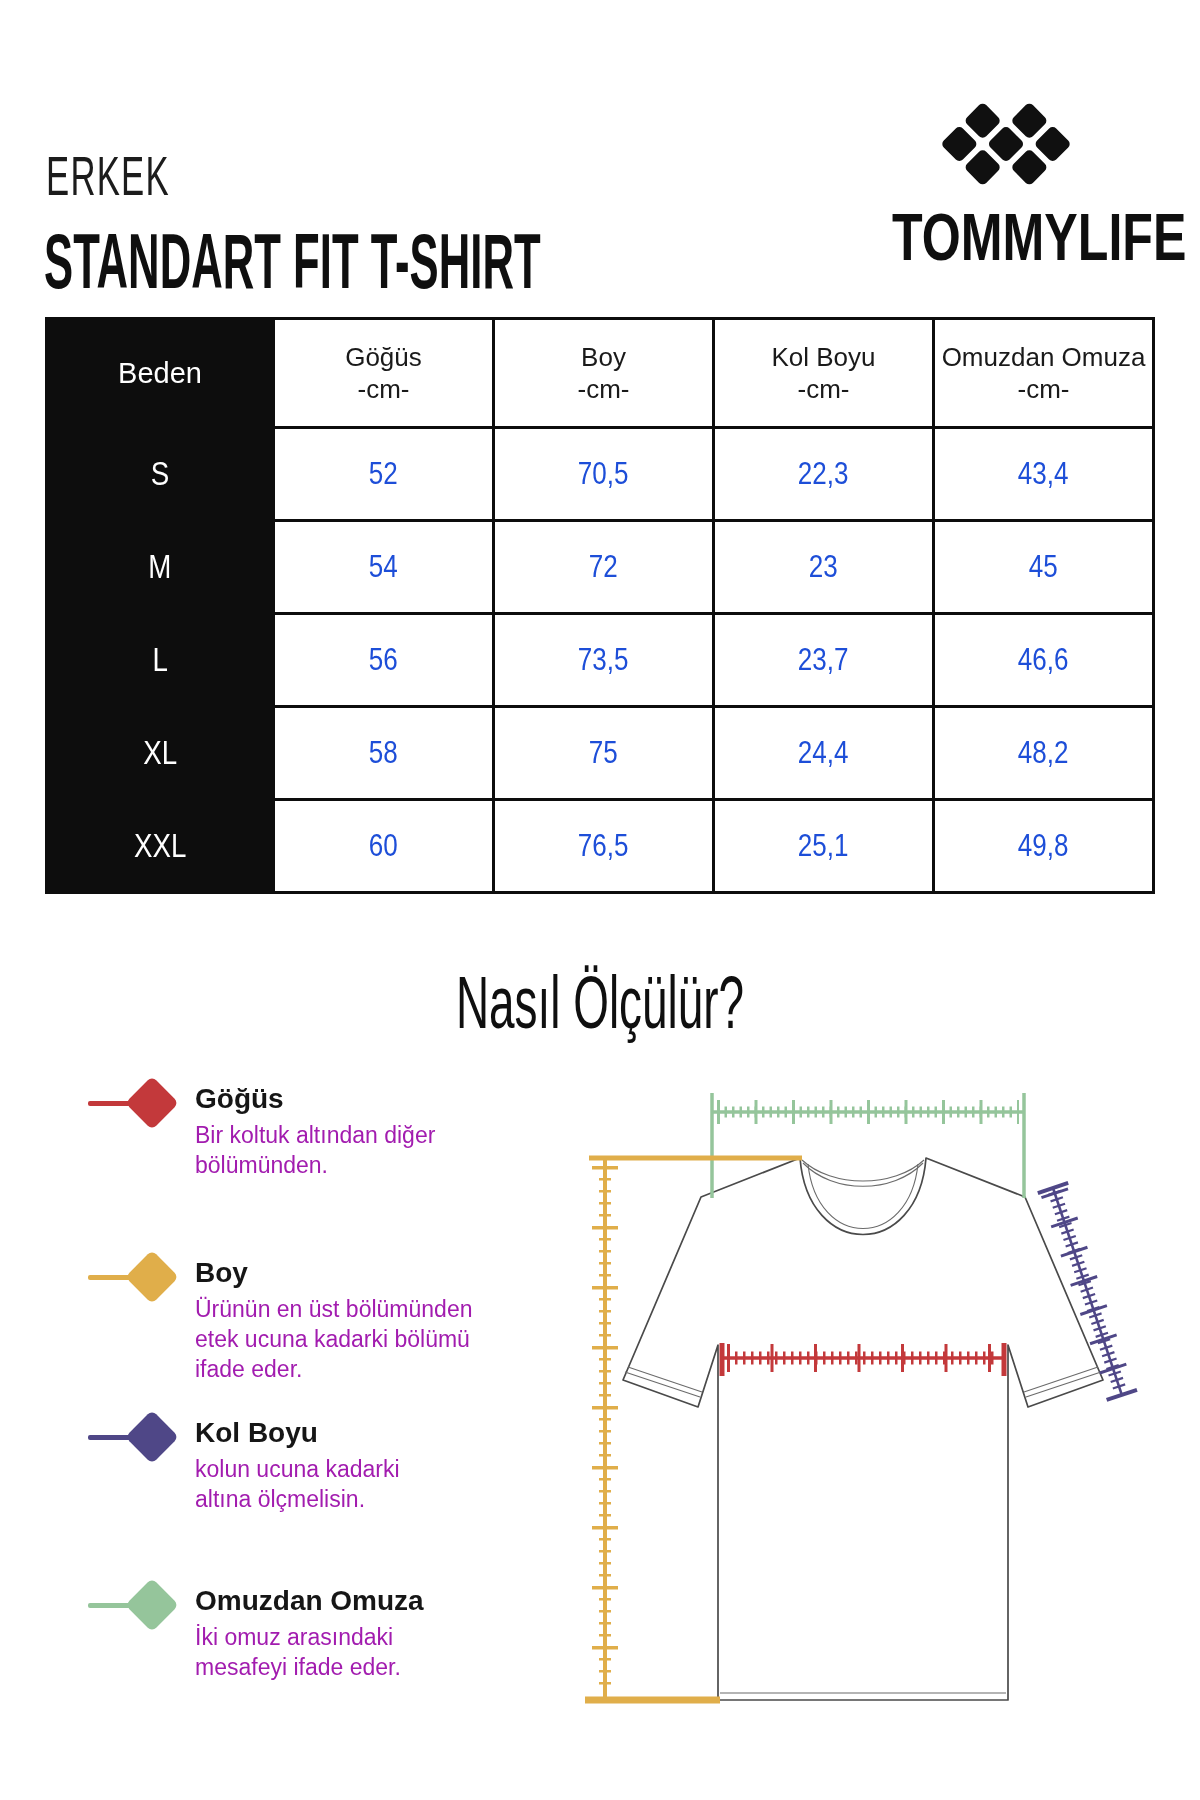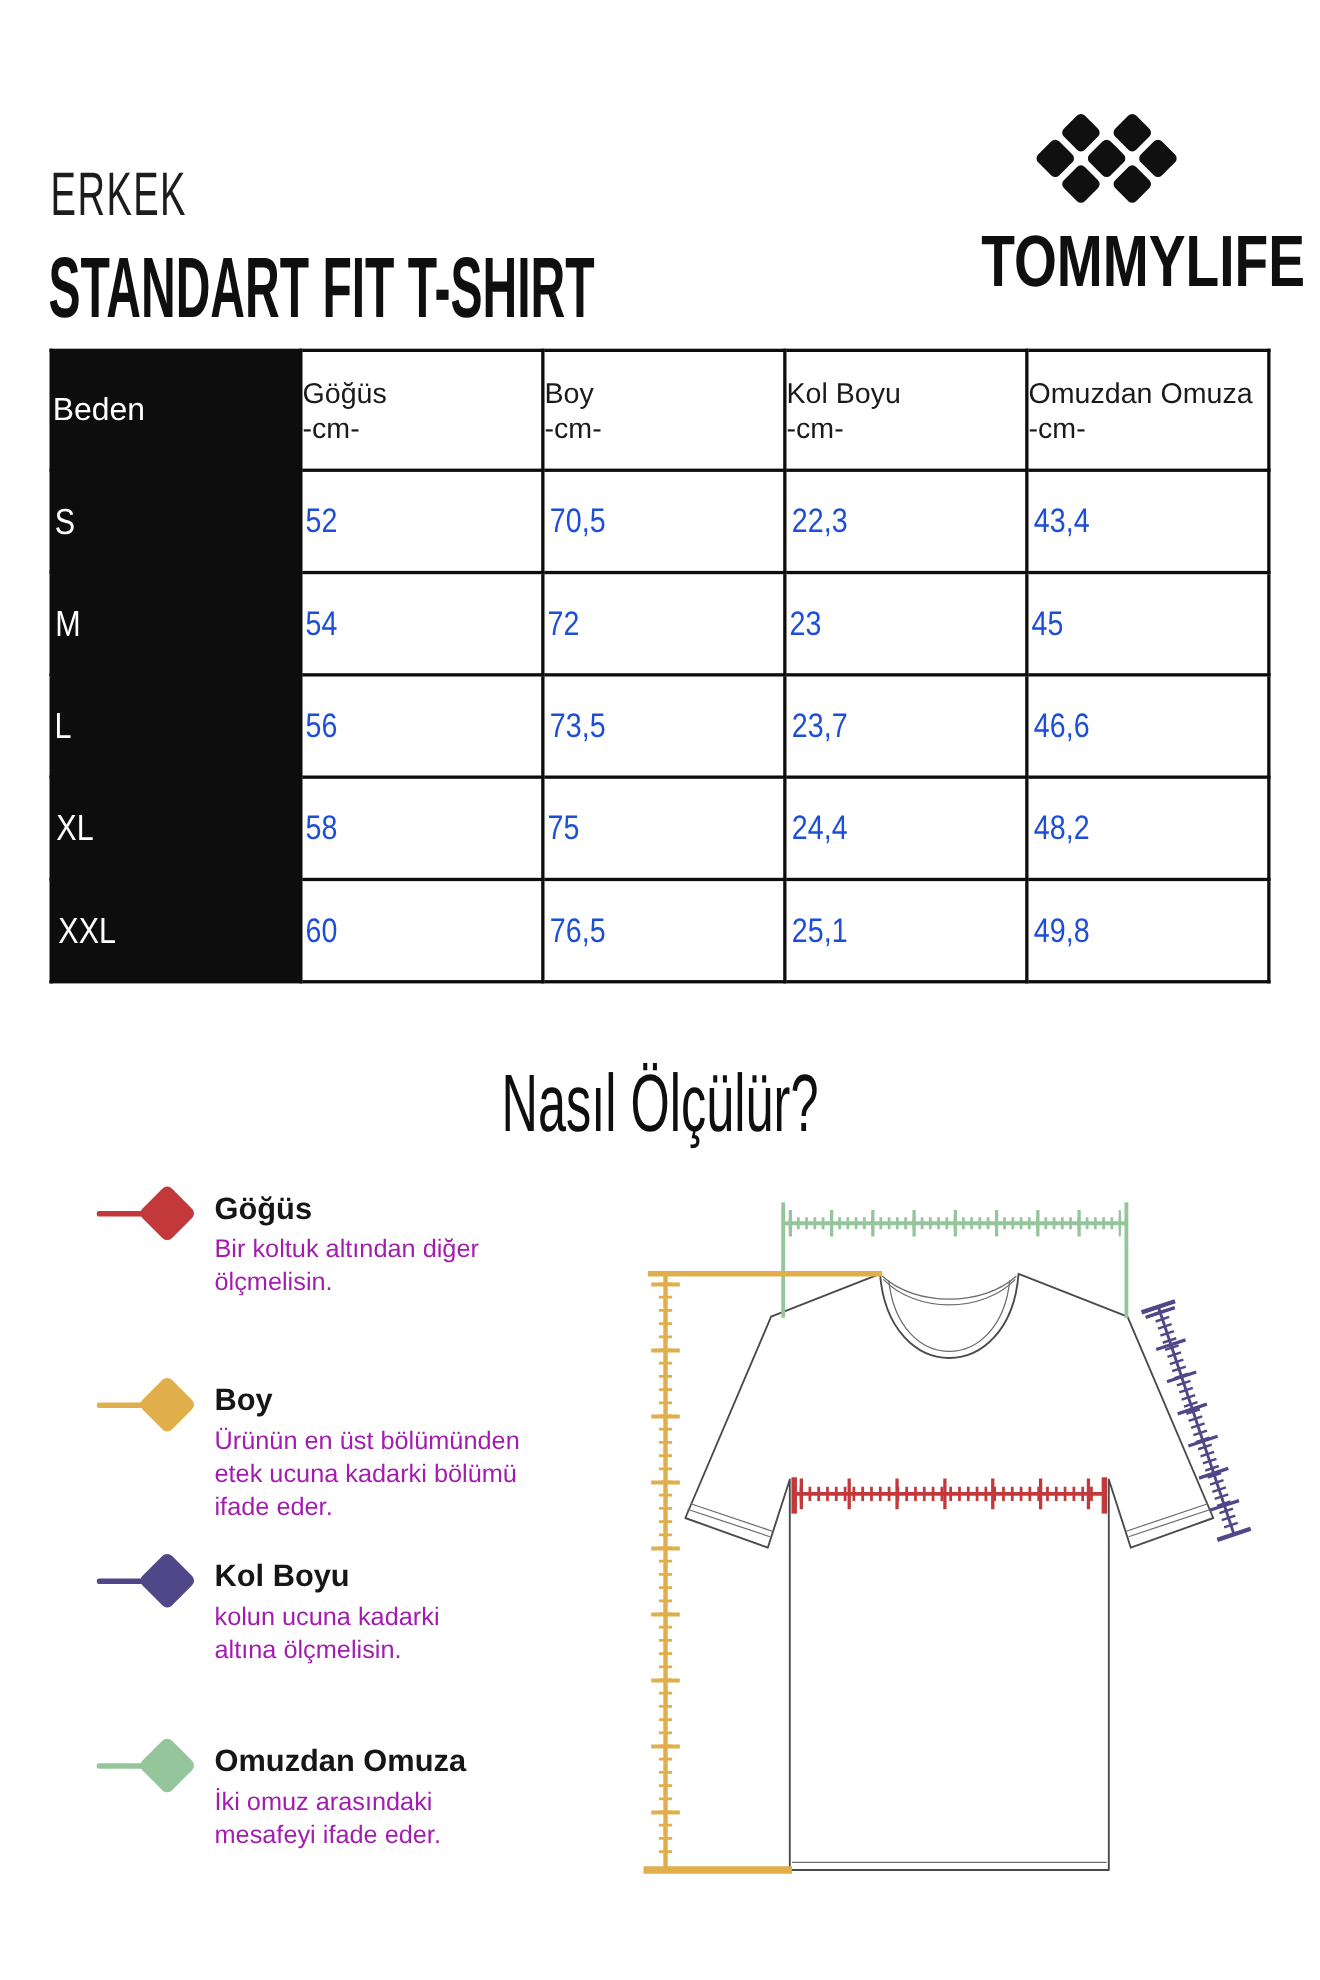--- a/index.html
+++ b/index.html
@@ -14,21 +14,21 @@
   .logo-grid{position:absolute;left:50%;top:50%;width:93px;height:93px;
              transform:translate(-50%,-50%) rotate(45deg);
              display:grid;grid-template-columns:repeat(3,27px);grid-template-rows:repeat(3,27px);gap:6px;}
   .logo-cell{background:#101010;border-radius:5px;}
   .logo-cell.hide{visibility:hidden;}
   .brand{position:absolute;left:856px;top:204px;width:300px;text-align:center;font-size:66px;
          font-weight:700;color:#0f0f0f;transform:scaleX(0.76);transform-origin:center top;
          line-height:1;white-space:nowrap;}
   
   .size-table{position:absolute;left:45px;top:317px;width:1107px;border-collapse:collapse;table-layout:fixed;}
-  .size-table td,.size-table th{border:3px solid #0d0d0d;text-align:left;vertical-align:middle;padding:0;}
+  .size-table td,.size-table th{border:3px solid #0d0d0d;text-align:center;vertical-align:middle;padding:0;}
   .size-table th{height:106px;}
   .size-table td{height:90px;}
   .header-cell{font-size:26px;font-weight:400;line-height:1.25;color:#1a1a1a;}
   .size-head{background:#0d0d0d;color:#ffffff;font-size:29px;font-weight:400;}
   .size-cell{background:#0d0d0d;color:#ffffff;font-size:33px;}
   .value-cell{font-size:31px;color:#1d4ed8;}
   .size-cell,.value-cell{padding-bottom:10px;}
   .cx{display:inline-block;transform:scaleX(0.84);transform-origin:center;}
   
   .measure-title{position:absolute;left:0;top:966px;width:1200px;text-align:center;font-size:74px;
@@ -141,21 +141,21 @@
   <div class="measure-title">Nasıl Ölçülür?</div>
 
   <div class="legend-item li-0">
     <div class="marker">
       <span class="marker-line c0"></span>
       <span class="marker-diamond c0"></span>
     </div>
     <div class="legend-text">
       <div class="legend-name">Göğüs</div>
       <div class="legend-line">Bir koltuk altından diğer</div>
-      <div class="legend-line">ölçmelisin.</div>
+      <div class="legend-line">bölümünden.</div>
     </div>
   </div>
 
   <div class="legend-item li-1">
     <div class="marker">
       <span class="marker-line c1"></span>
       <span class="marker-diamond c1"></span>
     </div>
     <div class="legend-text">
       <div class="legend-name">Boy</div>

